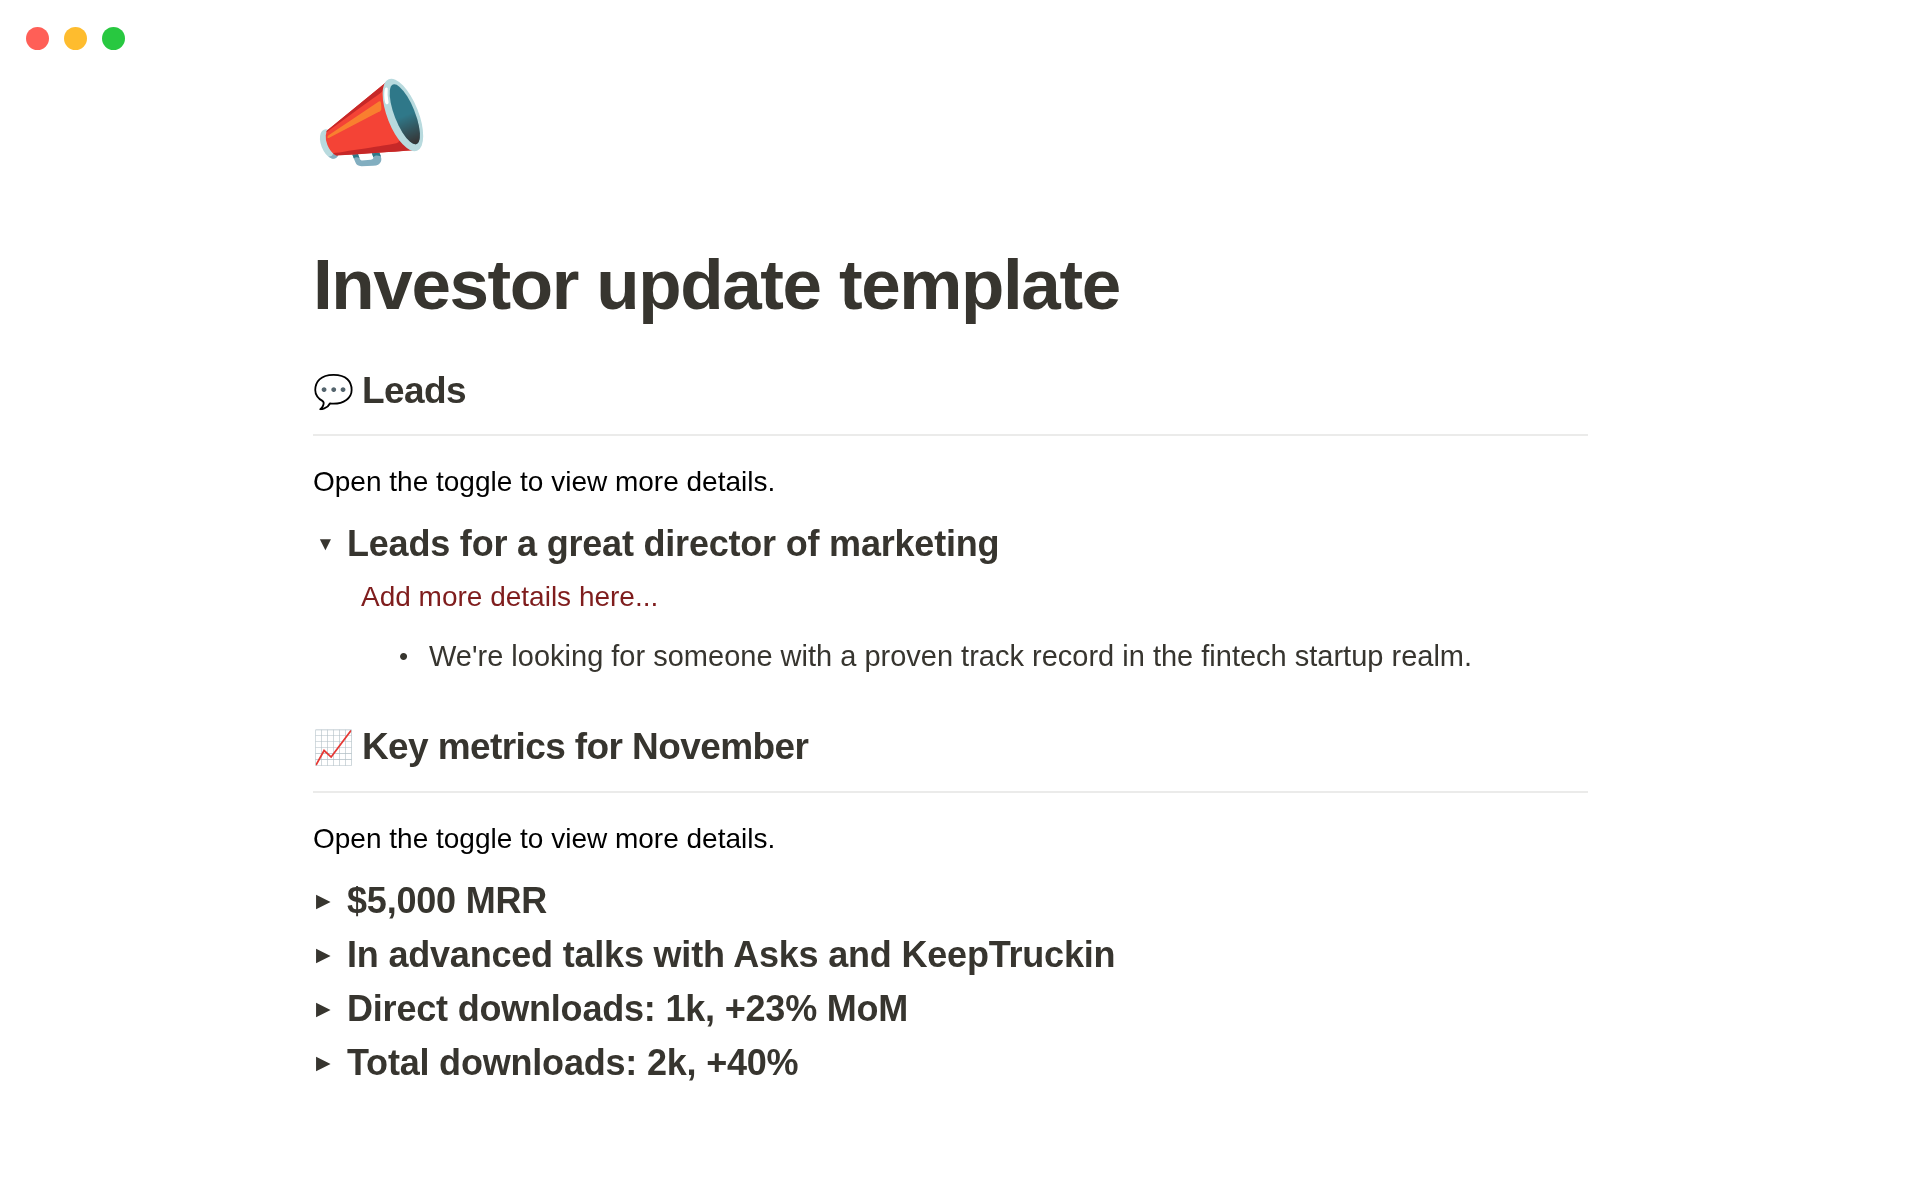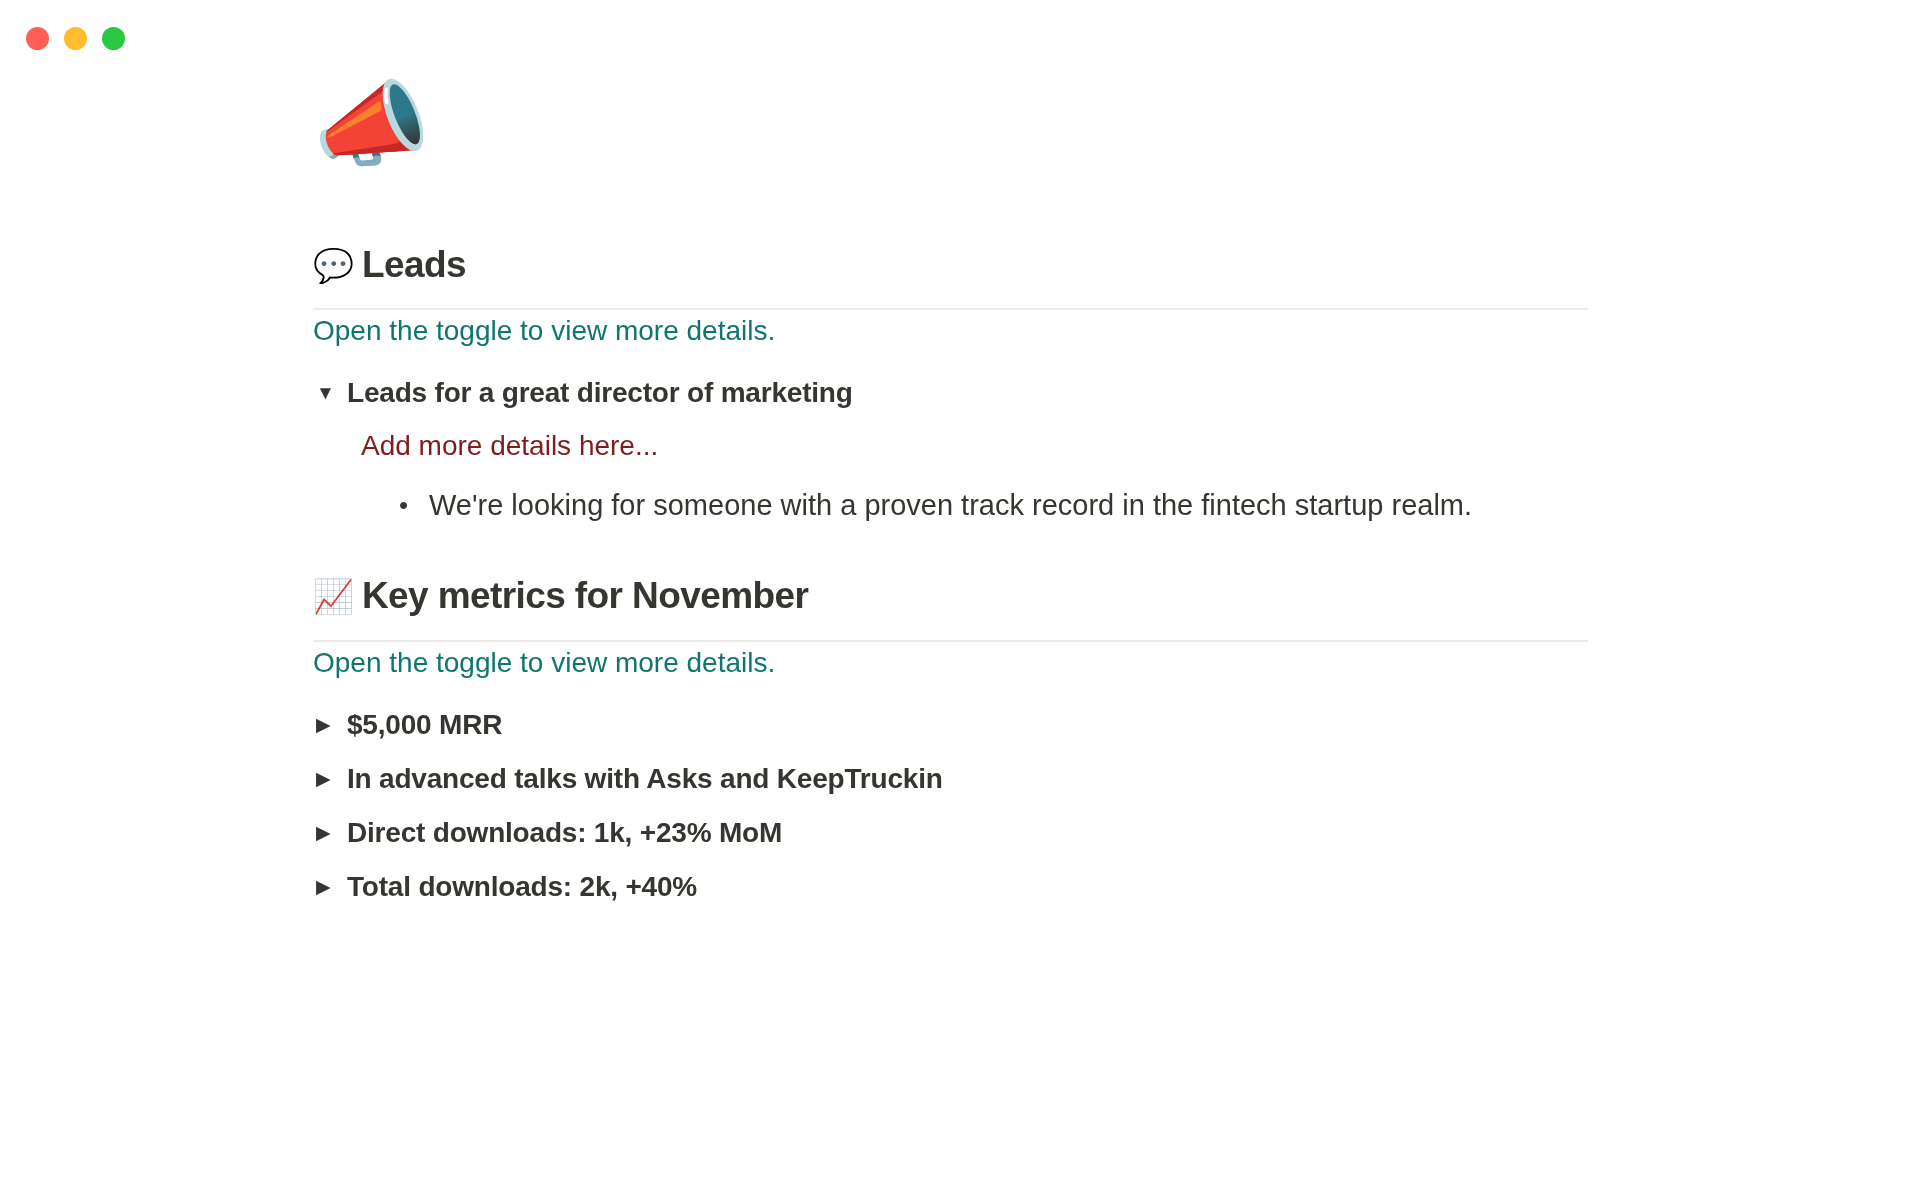--- a/index.html
+++ b/index.html
@@ -106,21 +106,22 @@
     height: 2px;
     background: #ebebea;
     width: 1275px;
     margin-top: 20px;
   }
 
   
   .hint-text {
     font-size: 28px;
     line-height: 1.5;
-    color: #0f766e;
+    color: #000000;
+    margin-top: 25px;
     white-space: nowrap;
   }
 
   
   .toggle-list {
     margin-top: 14px;
   }
   .toggle {
     display: flex;
     align-items: flex-start;
@@ -131,21 +132,21 @@
     min-width: 34px;
     font-size: 19px;
     line-height: 40px;
     color: #37352f;
     text-align: left;
     padding-left: 3px;
     user-select: none;
     cursor: pointer;
   }
   .toggle-title {
-    font-size: 28px;
+    font-size: 36px;
     line-height: 40px;
     font-weight: 700;
     color: #37352f;
     letter-spacing: -0.2px;
     white-space: nowrap;
   }
 
   
   .toggle-body {
     margin-left: 48px;
@@ -190,20 +191,21 @@
     <span class="dot dot-min"></span>
     <span class="dot dot-max"></span>
   </div>
 </div>
 
 <div class="page">
   <div class="content">
 
     <div class="page-icon">📣</div>
 
+    <h1 class="page-title">Investor update template</h1>
 
     <div class="section">
       <h2 class="section-heading">
         <span class="heading-emoji">💬</span>
         <span>Leads</span>
       </h2>
       <div class="divider"></div>
 
       <p class="hint-text">Open the toggle to view more details.</p>
 

